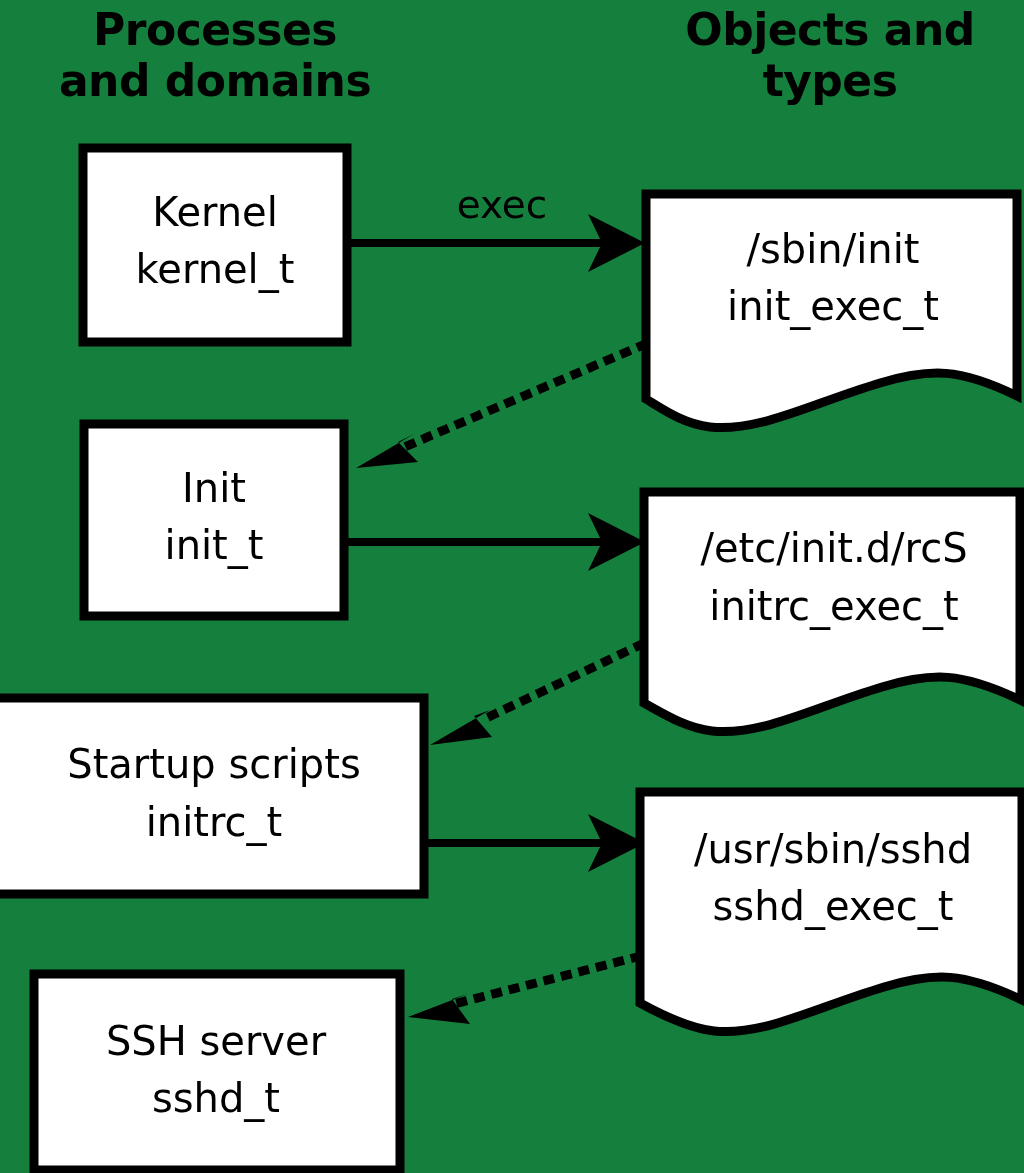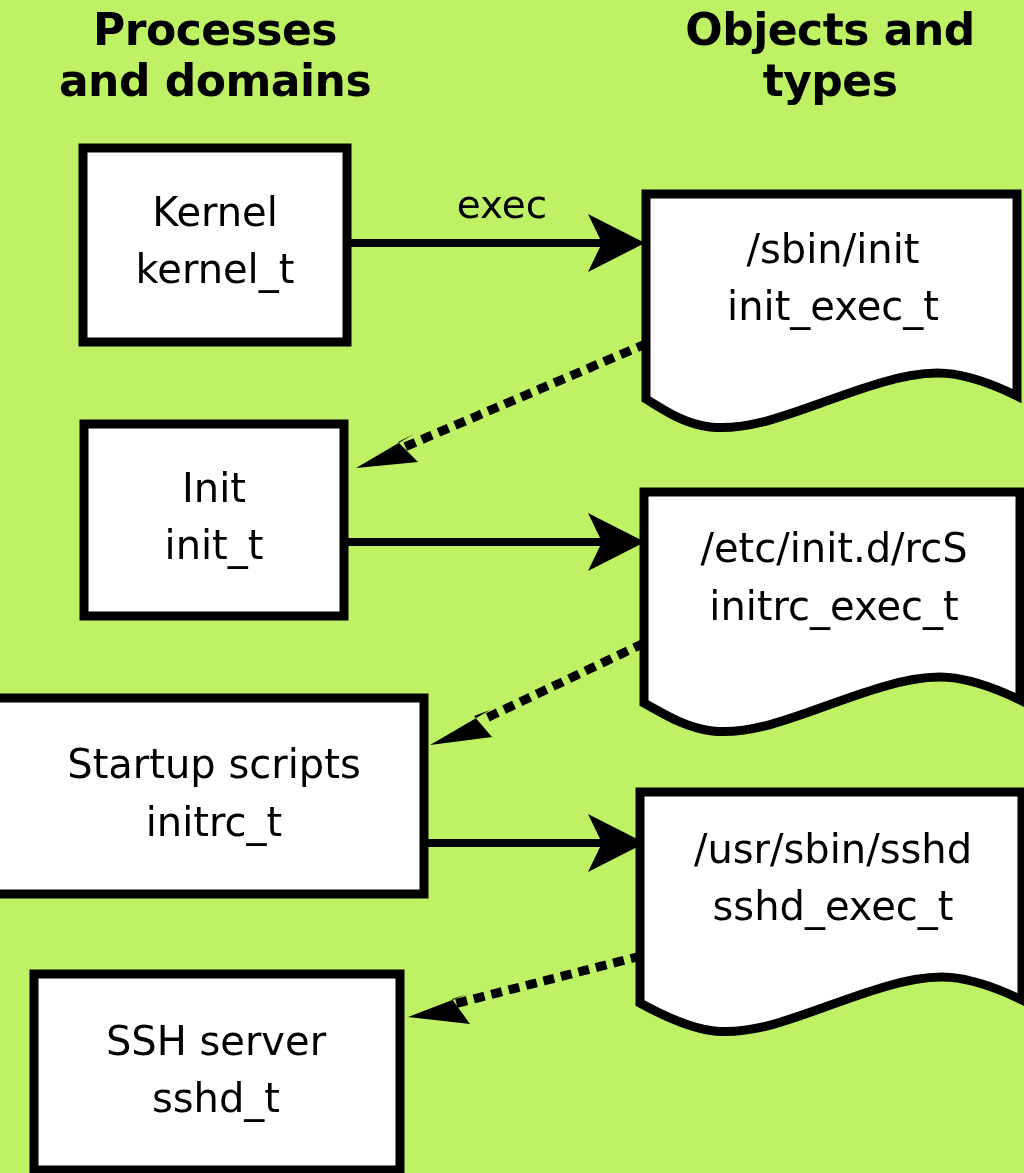--- a/index.html
+++ b/index.html
@@ -4,21 +4,21 @@
 <style>
   html, body {
     margin: 0;
     padding: 0;
     background: #ffffff;
   }
   #page {
     position: relative;
     width: 1024px;
     height: 1173px;
-    background: #bef264;
+    background: #15803d;
     overflow: hidden;
     font-family: "DejaVu Sans", "Liberation Sans", sans-serif;
   }
   svg.canvas {
     position: absolute;
     left: 0;
     top: 0;
     width: 1024px;
     height: 1173px;
     display: block;

